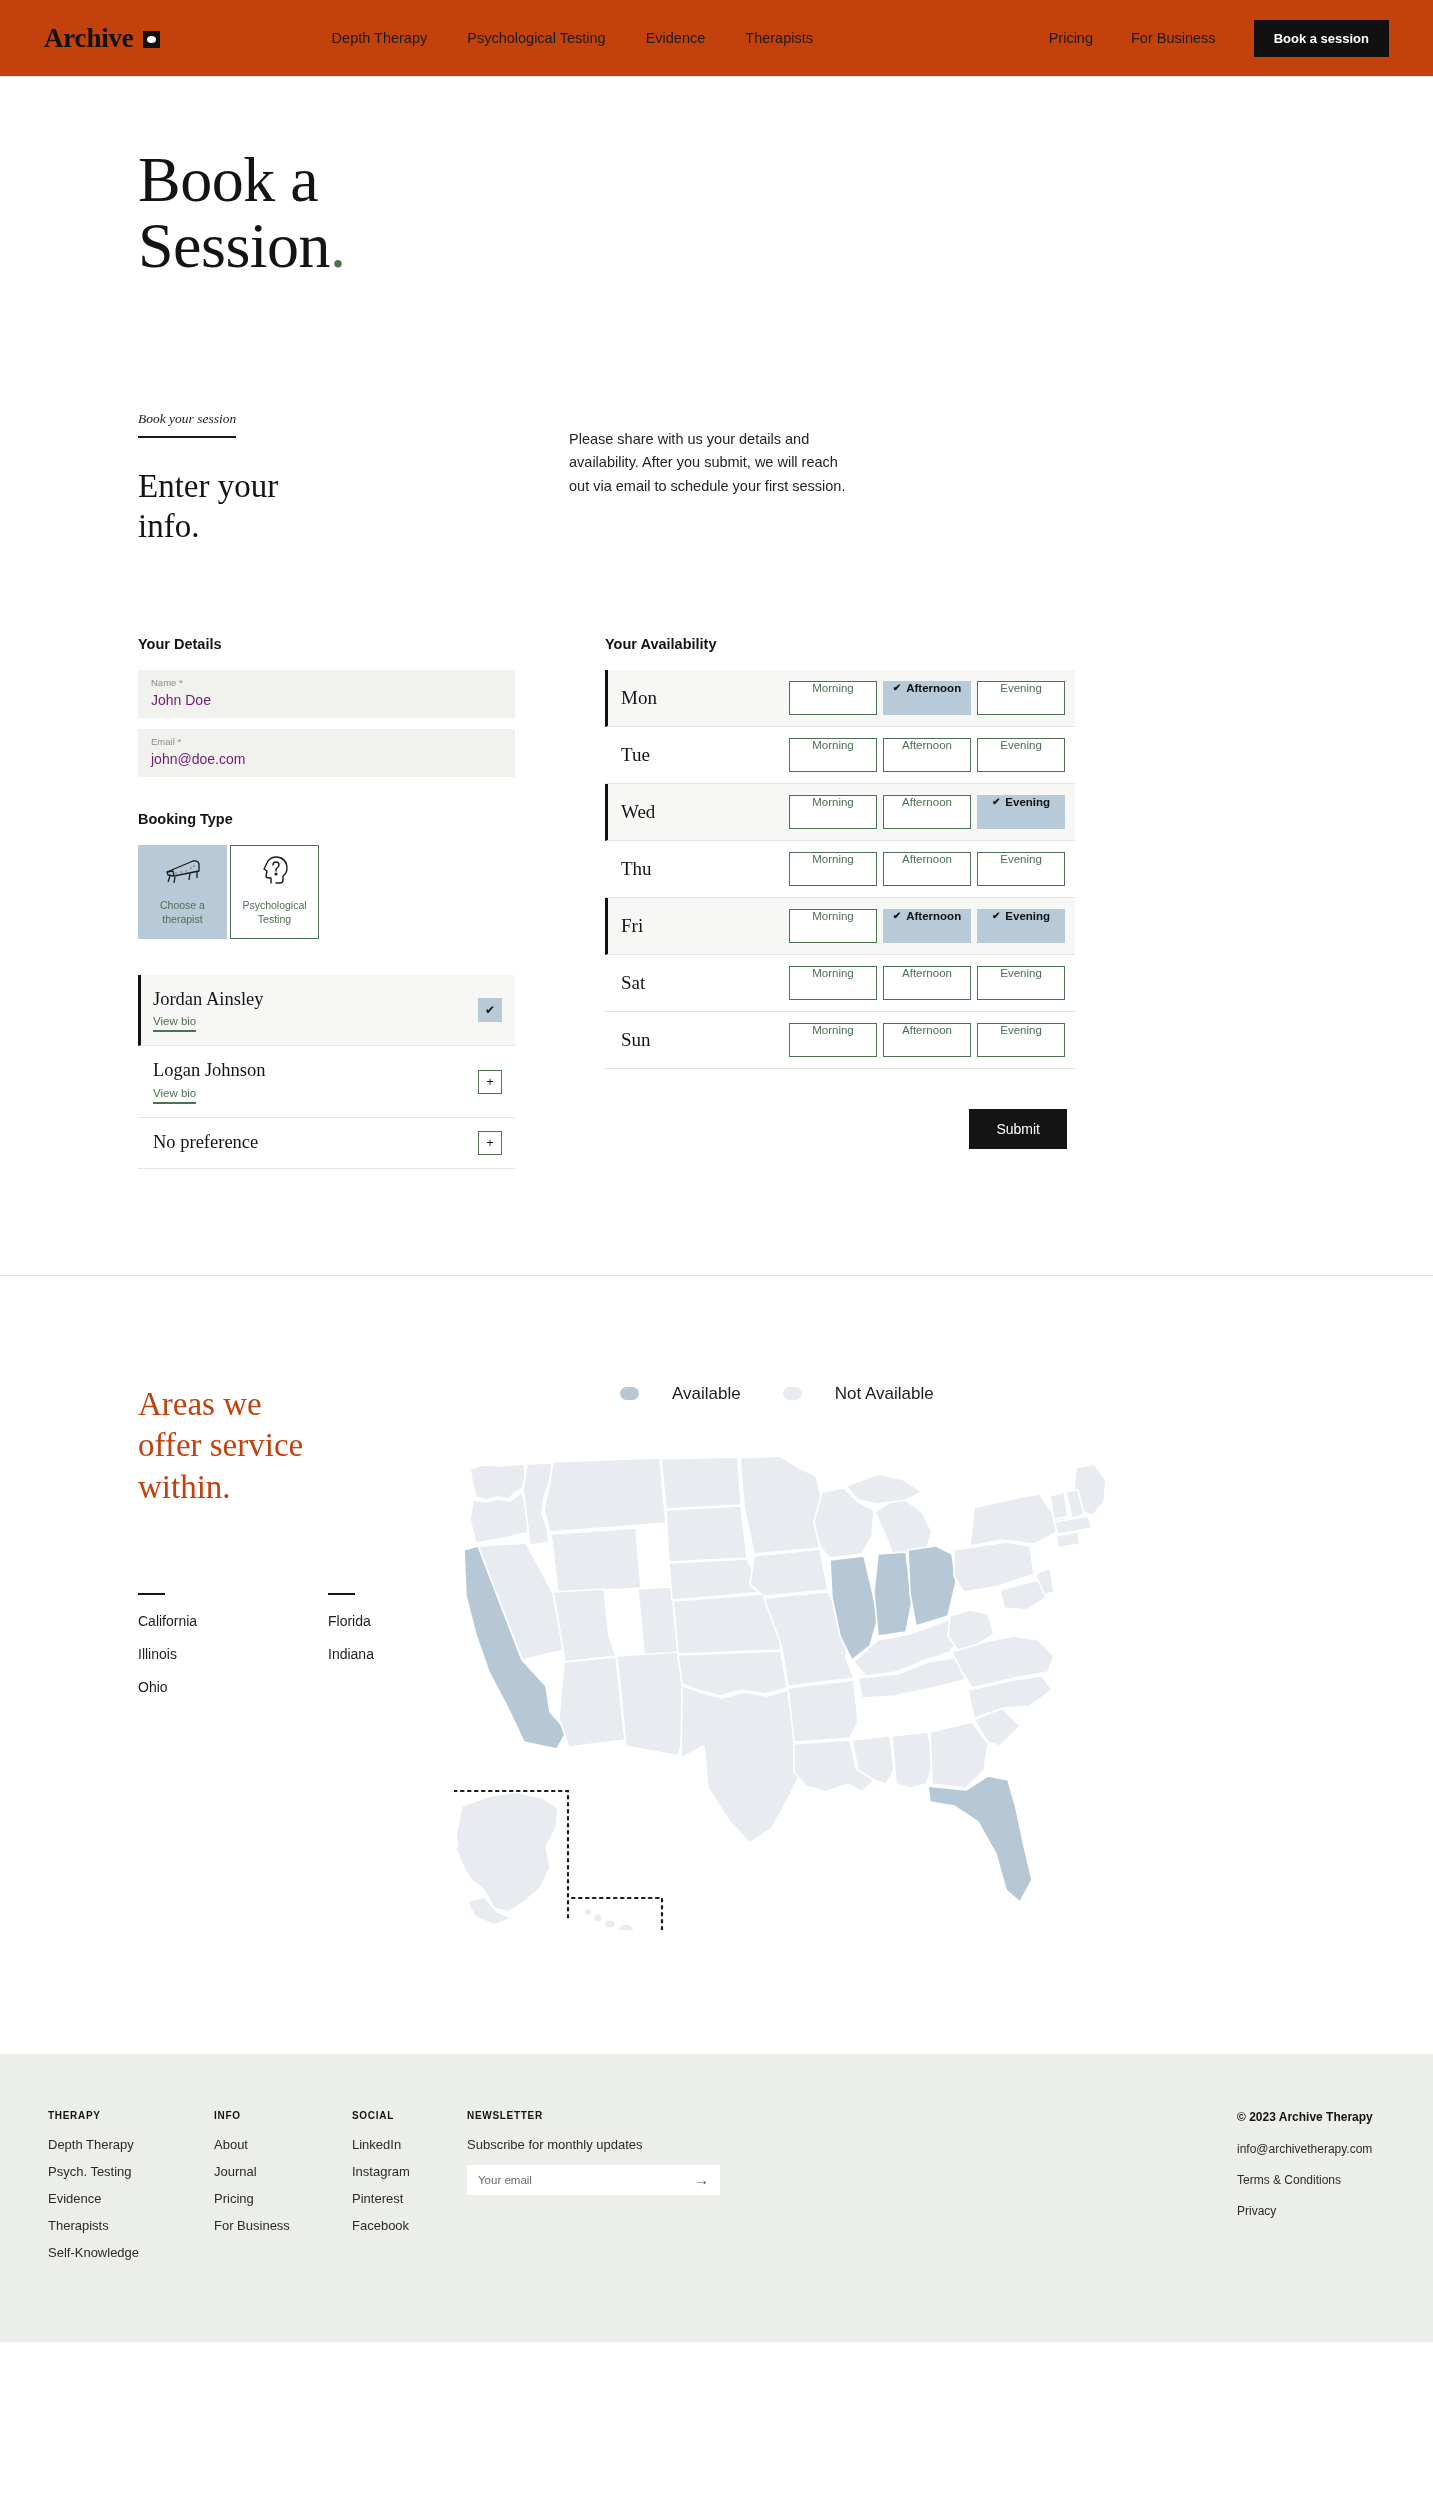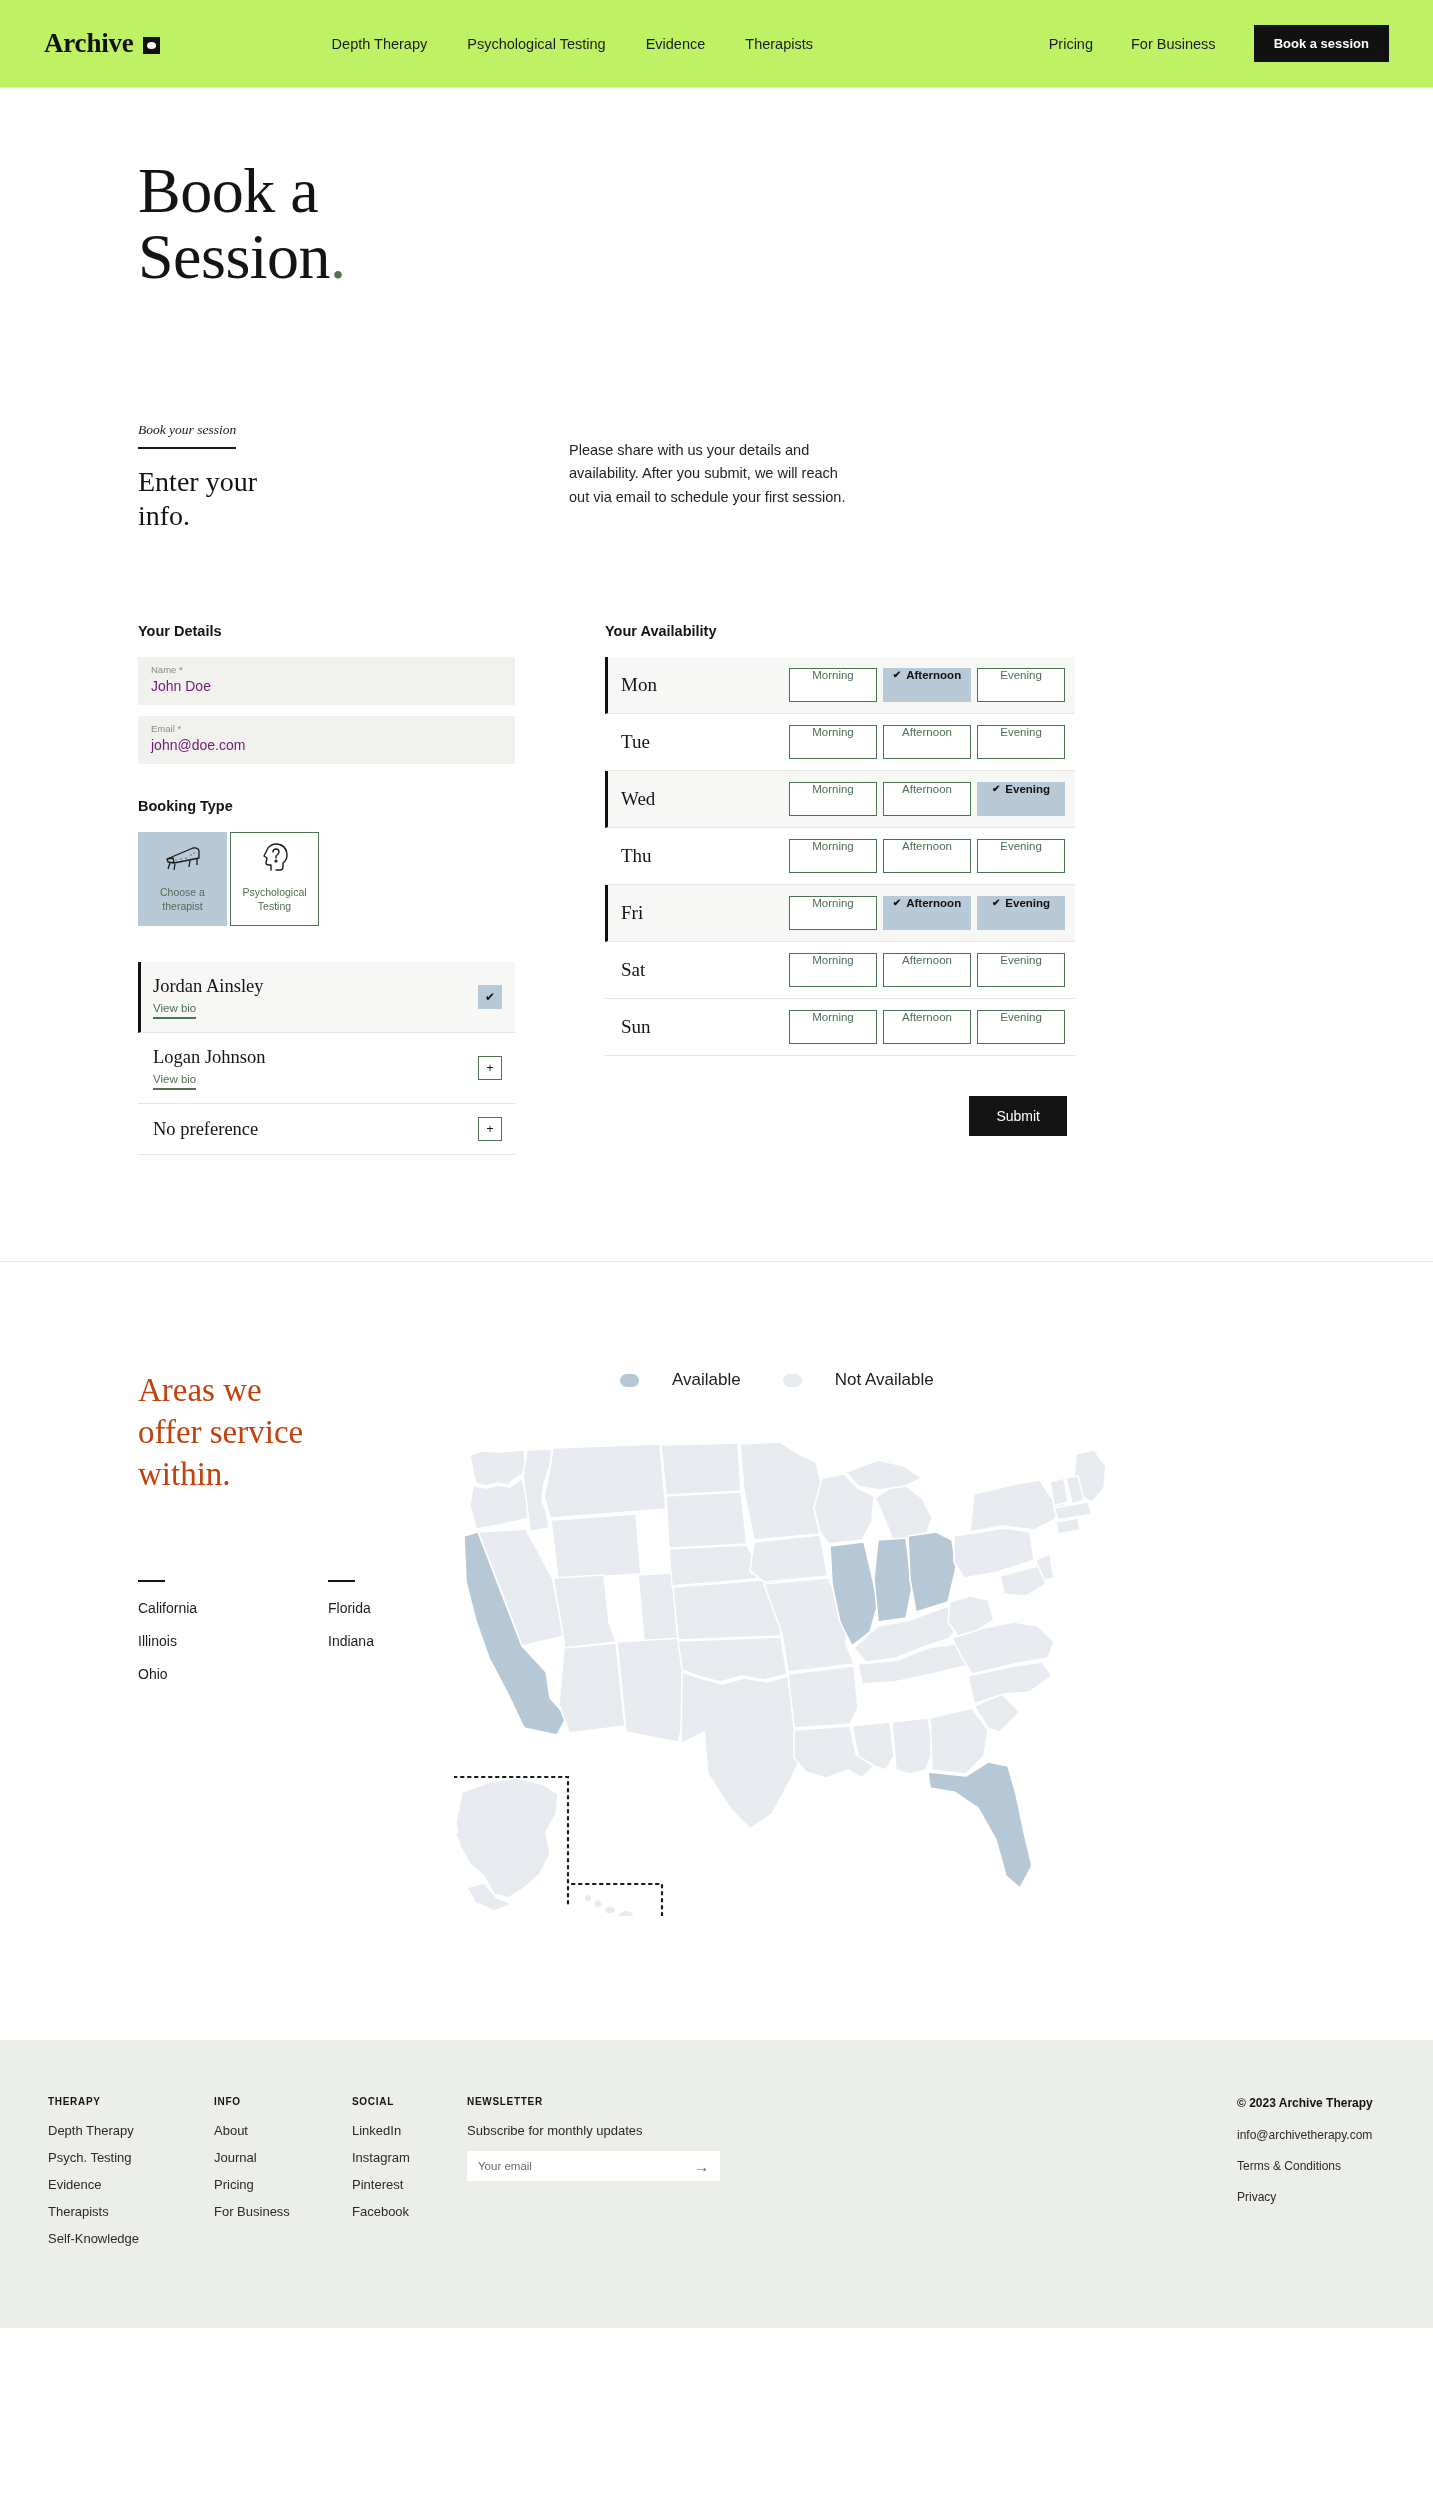--- a/index.html
+++ b/index.html
@@ -6,26 +6,26 @@
   html, body { width: 1433px; }
   body {
     font-family: "Liberation Sans", sans-serif;
     background: #ffffff;
     color: #181818;
     -webkit-font-smoothing: antialiased;
   }
 
   
   .header {
-    height: 88px;
+    height: 77px;
     border-bottom: 1px solid #e3e3e1;
     display: flex;
     align-items: center;
     padding: 0 44px;
-    background: #bef264;
+    background: #c2410c;
   }
   .logo-wrap { display: flex; align-items: center; gap: 9px; }
   .logo-text {
     font-family: "Liberation Serif", serif;
     font-weight: bold;
     font-size: 27px;
     letter-spacing: -0.2px;
     color: #111;
   }
   .logo-mark {
@@ -75,24 +75,24 @@
     font-family: "Liberation Serif", serif;
     font-style: italic;
     font-size: 13.5px;
     color: #1a1a1a;
     padding-bottom: 9px;
     border-bottom: 2px solid #1a1a1a;
     display: inline-block;
   }
   .intro-h2 {
     font-family: "Liberation Serif", serif;
-    font-size: 28px;
+    font-size: 33px;
     line-height: 1.22;
     font-weight: 400;
-    margin-top: 16px;
+    margin-top: 28px;
     color: #141414;
   }
   .intro-para {
     width: 285px;
     margin-left: 131px;
     margin-top: 19px;
     font-size: 14.5px;
     line-height: 1.63;
     color: #232323;
   }

